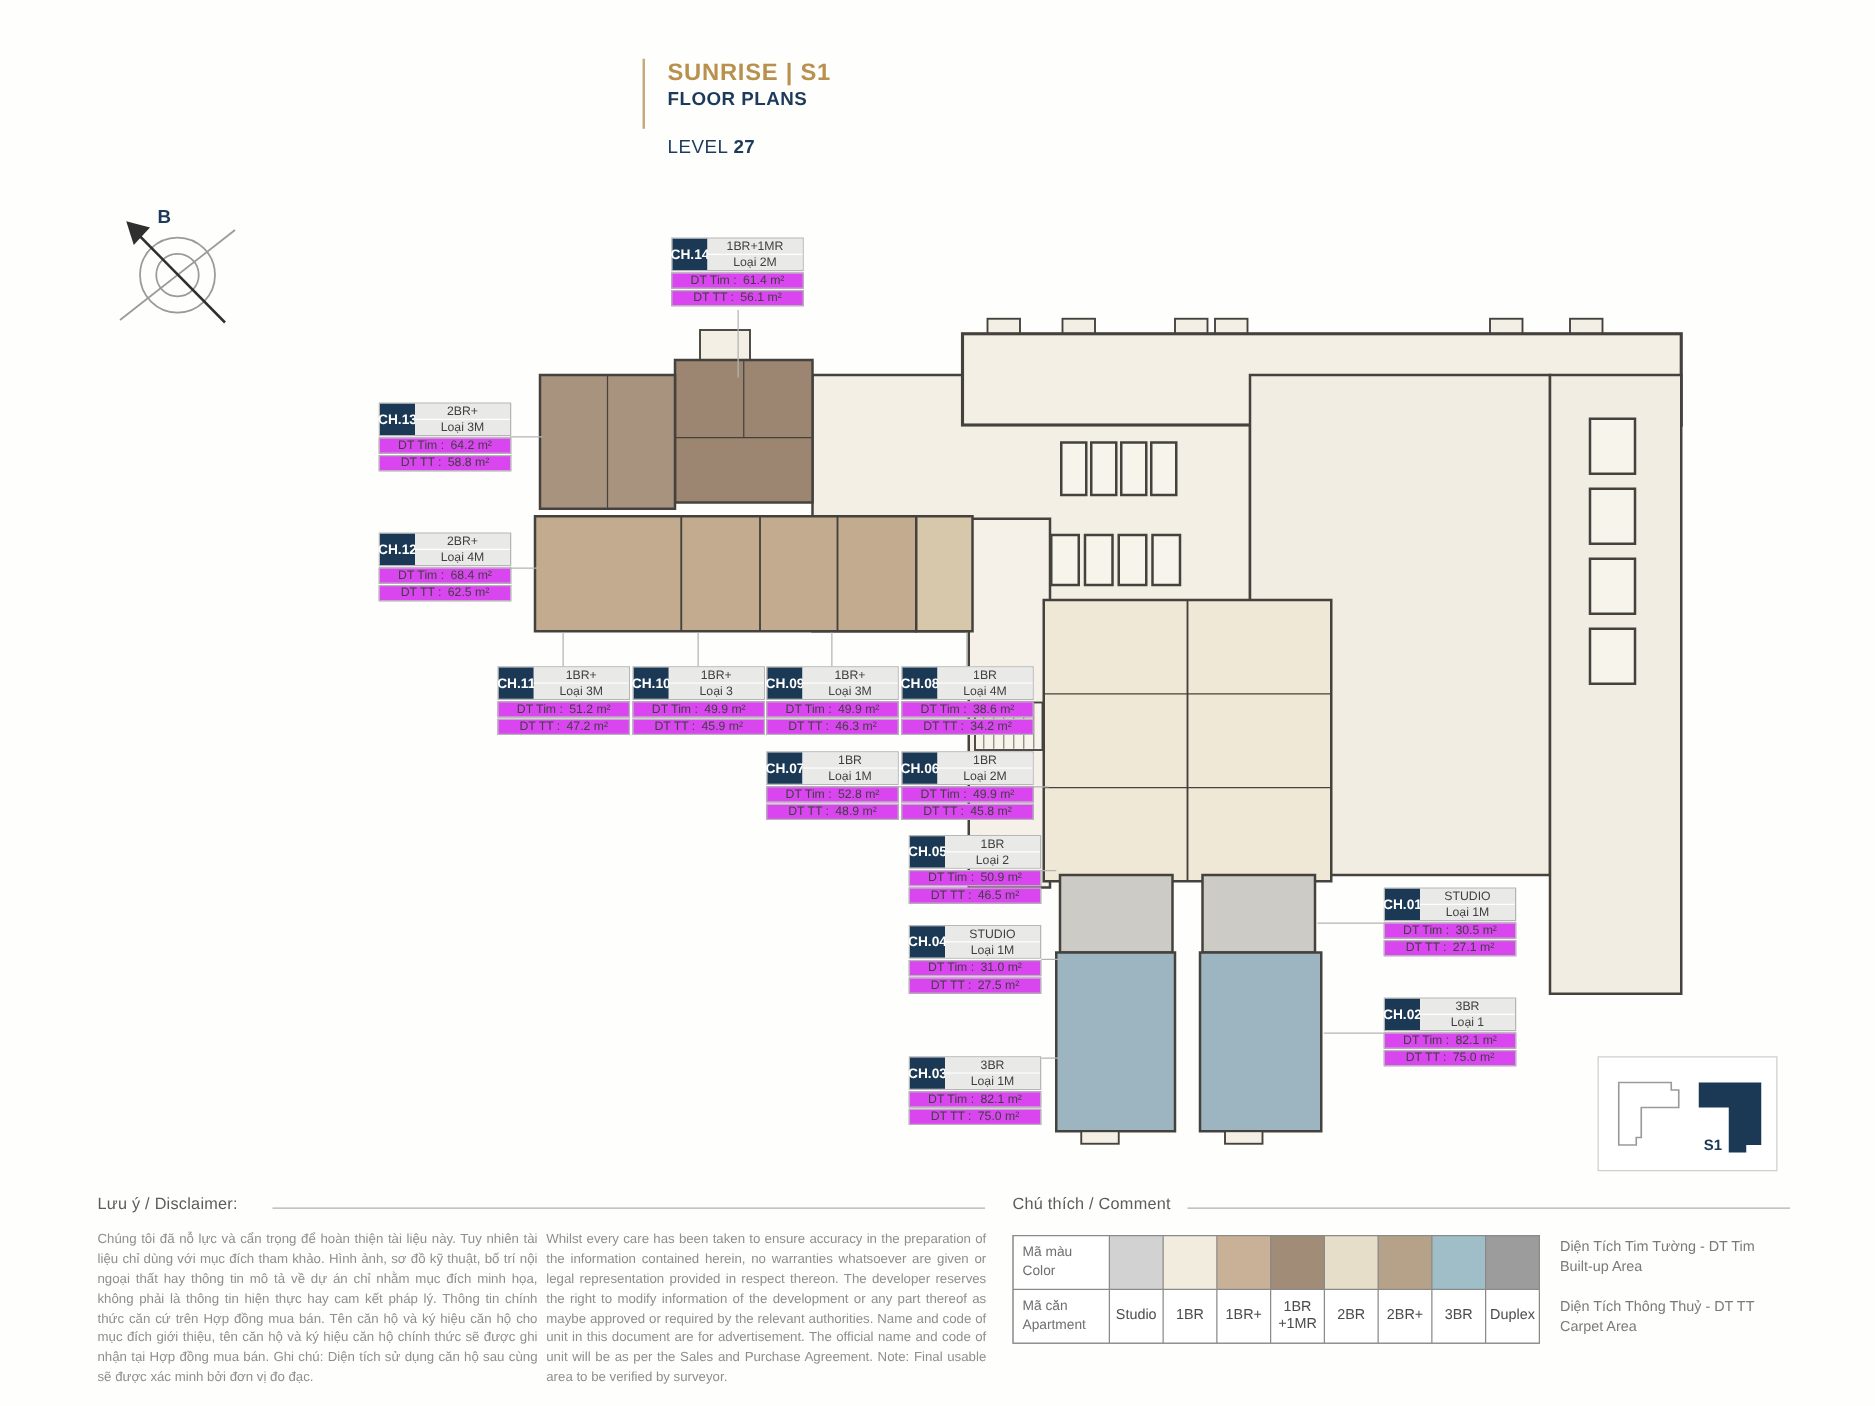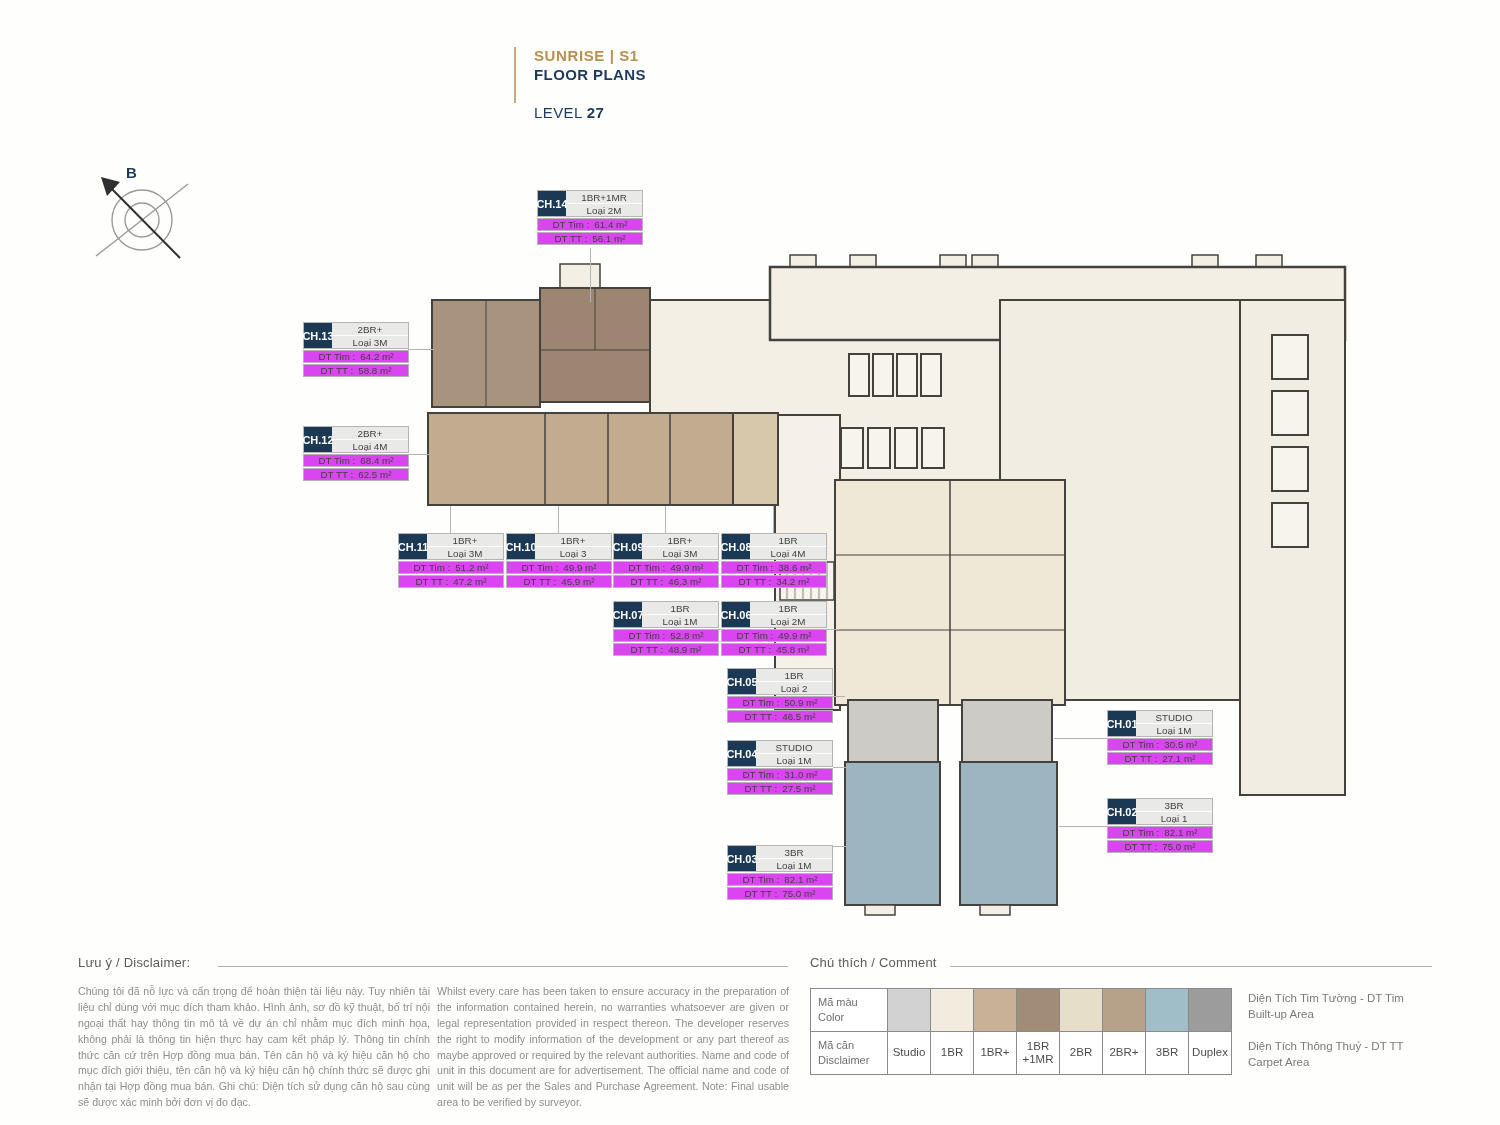--- a/index.html
+++ b/index.html
@@ -3,21 +3,21 @@
 <meta charset="utf-8">
 <style>
   html,body{margin:0;padding:0;}
   body{font-family:"Liberation Sans","DejaVu Sans",sans-serif;background:#ffffff;}
   #page{position:relative;width:1500px;height:1125px;background:#fefefd;overflow:hidden;}
 
   
   .page-title{position:absolute;left:80px;top:36px;font-size:46px;font-weight:800;color:#1d3a5c;letter-spacing:1px;}
   .gold-divider{position:absolute;left:514px;top:47px;width:2px;height:56px;background:#c5ab79;}
   .project-block{position:absolute;left:534px;top:47px;line-height:1.25;}
-  .project-name{color:#b9914e;font-weight:700;font-size:15px;letter-spacing:.6px;}
+  .project-name{color:#b9914e;font-weight:700;font-size:19px;letter-spacing:.6px;}
   .floor-plans{color:#1d3a5c;font-weight:600;font-size:15px;letter-spacing:.4px;}
   .level-line{color:#1d3a5c;font-size:15px;letter-spacing:.4px;margin-top:19px;}
   .level-line b{font-weight:800;}
   .developer-block{position:absolute;right:48px;top:60px;display:flex;align-items:center;gap:9px;}
   .dev-prefix{color:#8d8d8d;font-size:11.5px;}
   .dev-name1{color:#97897a;font-weight:700;font-size:13.5px;letter-spacing:1.2px;}
   .dev-name2{color:#b9914e;font-weight:700;font-size:13.5px;letter-spacing:1.2px;margin-left:4px;}
 
   
   .compass{position:absolute;left:88px;top:160px;}
@@ -417,21 +417,21 @@
   <div class="footnote-title" style="left:810px;top:955px;">Chú thích / Comment</div>
   <div class="rule" style="left:950px;top:966px;width:482px;"></div>
   <div class="legend-table">
     <div class="lg-cell lg-head">
       <span>Mã màu</span>
       <span>Color</span>
     </div>
 
     <div class="lg-cell lg-head" style="grid-row:2;grid-column:1;">
       <span>Mã căn</span>
-      <span>Disclaimer</span>
+      <span>Apartment</span>
     </div>
 
   <div class="lg-cell" style="background: rgb(210, 210, 210); grid-area: 1 / 2;"></div>
       <div class="lg-cell lg-label" style="grid-area: 2 / 2;">Studio</div>
       <div class="lg-cell" style="background: rgb(242, 236, 223); grid-area: 1 / 3;"></div>
       <div class="lg-cell lg-label" style="grid-area: 2 / 3;">1BR</div>
       <div class="lg-cell" style="background: rgb(201, 177, 151); grid-area: 1 / 4;"></div>
       <div class="lg-cell lg-label" style="grid-area: 2 / 4;">1BR+</div>
       <div class="lg-cell" style="background: rgb(160, 140, 119); grid-area: 1 / 5;"></div>
       <div class="lg-cell lg-label" style="grid-area: 2 / 5;">1BR +1MR</div>
@@ -443,14 +443,21 @@
       <div class="lg-cell lg-label" style="grid-area: 2 / 8;">3BR</div>
       <div class="lg-cell" style="background: rgb(156, 156, 156); grid-area: 1 / 9;"></div>
       <div class="lg-cell lg-label" style="grid-area: 2 / 9;">Duplex</div>
     </div>
 
   <div class="area-notes" id="area-notes">
       <div class="area-note"><span>Diện Tích Tim Tường - DT Tim</span><br><span>Built-up Area</span></div>
       <div class="area-note"><span>Diện Tích Thông Thuỷ - DT TT</span><br><span>Carpet Area</span></div>
     </div>
 
+  <div class="keyplan">
+    <svg width="142" height="90" viewBox="0 0 142 90">
+      <path d="M16,20 L58,20 L58,26 L64,26 L64,40 L34,40 L34,64 L30,64 L30,70 L16,70 Z" fill="#ffffff" stroke="#9a9a9a" stroke-width="1.3"></path>
+      <path d="M80,20 L130,20 L130,70 L118,70 L118,76 L104,76 L104,40 L80,40 Z" fill="#1b3854"></path>
+      <text x="84" y="74" font-size="12" font-weight="bold" fill="#1b3854" font-family="Liberation Sans, sans-serif">S1</text>
+    </svg>
+  </div>
 
 </div>
 
 </body></html>

